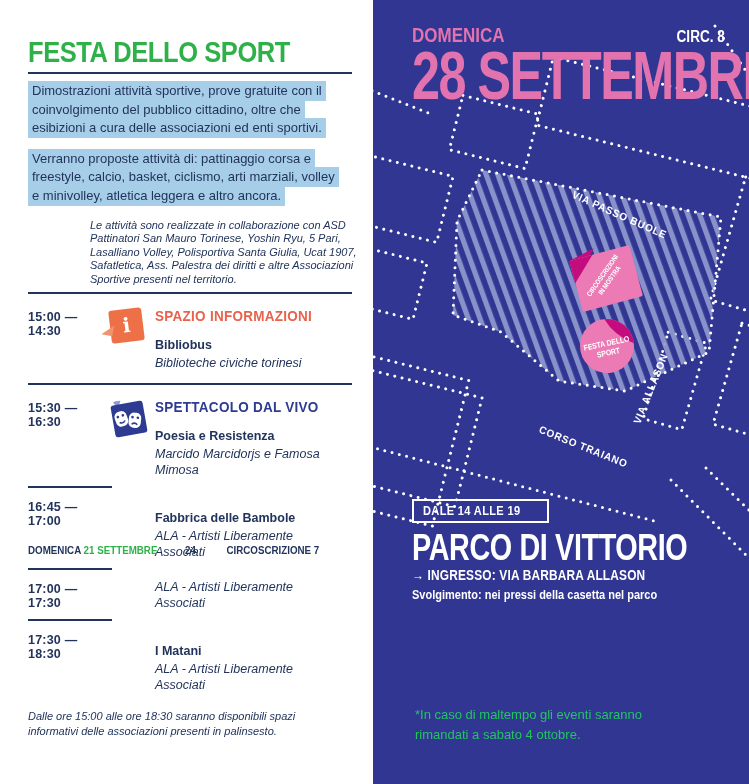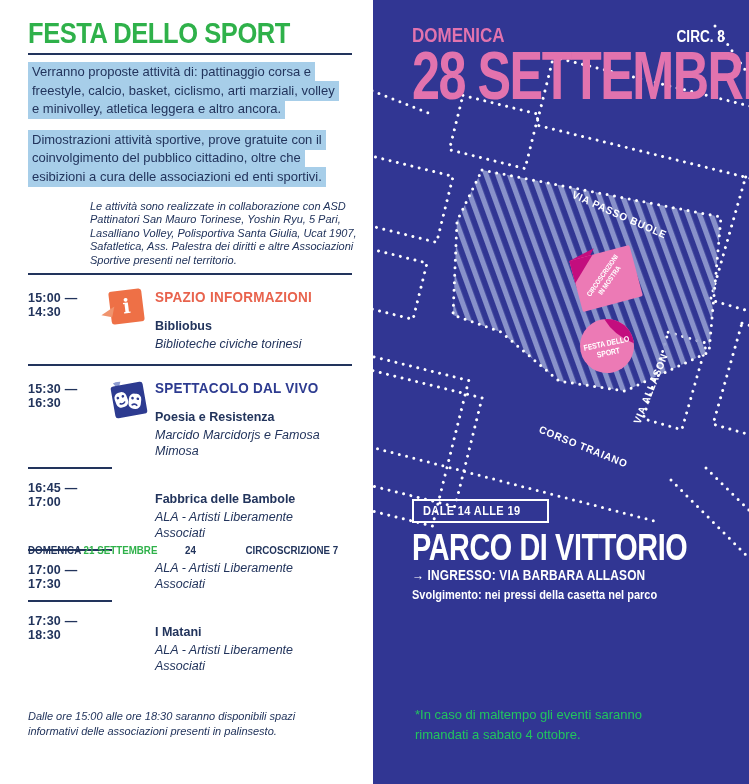--- a/index.html
+++ b/index.html
@@ -2,21 +2,21 @@
 <html><head>
 <meta charset="utf-8">
 <style>
   html,body{margin:0;padding:0;}
   body{width:749px;height:784px;display:flex;font-family:"Liberation Sans",sans-serif;background:#fff;overflow:hidden;}
   .cond{display:inline-block;transform:scaleX(.85);transform-origin:0 50%;white-space:nowrap;}
   .cond-r{display:inline-block;transform:scaleX(.85);transform-origin:100% 50%;white-space:nowrap;}
   .cond-c{display:inline-block;transform:scaleX(.85);transform-origin:50% 50%;white-space:nowrap;}
 
   
-  .page-left{position:relative;width:373px;height:572px;background:#ffffff;box-sizing:border-box;padding:18px 20px 0 28px;color:#22345c;}
+  .page-left{position:relative;width:373px;height:572px;background:#ffffff;box-sizing:border-box;padding:37px 20px 0 28px;color:#22345c;}
   .h1{margin:0;font-size:30px;line-height:29px;color:#2fb14a;font-weight:bold;letter-spacing:-.5px;}
   .rule-full{width:324px;height:2px;background:#22345c;margin:6px 0 8px;}
   .rule-short{width:84px;height:2px;background:#22345c;margin:2px 0 4px;}
   .intro{width:316px;font-size:13px;line-height:18.5px;margin:0 0 12px;}
   .hl{background:#a7cee9;box-decoration-break:clone;-webkit-box-decoration-break:clone;padding:2px 4px 3px;}
   .credits{margin:14px 0 0 62px;width:268px;font-style:italic;font-size:11px;line-height:13.4px;}
   .h2{margin:30px 0 0;font-size:29px;line-height:28px;color:#2fb14a;font-weight:bold;letter-spacing:-.5px;}
   .schedule{margin-top:0;}
   .srow{display:grid;grid-template-columns:82px 45px 1fr;align-items:start;padding:5px 0 6px;}
   .stime{font-size:12.5px;font-weight:bold;letter-spacing:.2px;padding-top:3px;}
@@ -28,21 +28,21 @@
   .stitle{font-weight:bold;line-height:16px;margin-bottom:2px;margin-top:13px;}
   .ssub{font-style:italic;line-height:16px;}
   .icon-info{position:relative;width:33px;height:33px;background:#ee7046;border-radius:3px;transform:rotate(-7deg);display:flex;align-items:center;justify-content:center;margin-top:2px;}
   .icon-info::before{content:"";position:absolute;left:-8px;top:13px;width:0;height:0;border-top:11px solid transparent;border-right:11px solid #f0946e;transform:rotate(18deg);}
   .icon-info .iglyph{font-family:"DejaVu Serif",serif;font-weight:bold;font-size:20px;color:#fff;line-height:1;margin-top:-2px;}
   .icon-masks{width:38px;height:38px;transform:rotate(-6deg);margin-top:2px;}
   .bottom-note{position:absolute;left:28px;top:698px;width:312px;font-style:italic;font-size:11px;line-height:15px;color:#22345c;}
   .pfoot{position:absolute;left:28px;right:16px;bottom:16px;display:flex;align-items:baseline;font-size:11.5px;font-weight:bold;color:#22345c;}
   .f-left{width:142px;text-align:center;}
   .f-center{width:40px;text-align:center;}
-  .f-right{flex:1;text-align:center;}
+  .f-right{flex:1;text-align:left;}
   .green{color:#2fb14a;}
 
   
   .page-right{position:relative;width:376px;height:784px;background:#313693;overflow:hidden;}
   .map{position:absolute;inset:0;z-index:1;}
   .rp-header{position:absolute;left:39px;top:24px;right:24px;z-index:2;}
   .rp-domenica{color:#e273ae;font-size:20px;font-weight:bold;line-height:22px;}
   .rp-circ{position:absolute;right:0;top:4px;color:#fff;font-size:16px;font-weight:bold;}
   .rp-date{color:#e273ae;font-size:68px;font-weight:bold;letter-spacing:-2px;line-height:58px;margin-top:0;}
   .rp-date .cond{transform:scaleX(.74);}
@@ -61,22 +61,22 @@
   .mapLabel{fill:#fff;font-family:"Liberation Sans",sans-serif;font-weight:bold;font-size:10.5px;letter-spacing:.8px;}
   .stickerTxt{fill:#fff;font-family:"Liberation Sans",sans-serif;font-weight:bold;text-anchor:middle;}
 </style>
 </head>
 <body>
 
 <div class="page-left">
   <h1 class="h1"><span class="cond">FESTA DELLO SPORT</span></h1>
   <div class="rule-full"></div>
 
+  <p class="intro"><span class="hl">Dimostrazioni attività sportive, prove gratuite con il coinvolgimento del pubblico cittadino, oltre che esibizioni a cura delle associazioni ed enti sportivi.</span></p>
   <p class="intro"><span class="hl">Verranno proposte attività di: pattinaggio corsa e freestyle, calcio, basket, ciclismo, arti marziali, volley e minivolley, atletica leggera e altro ancora.</span></p>
-  <p class="intro"><span class="hl">Dimostrazioni attività sportive, prove gratuite con il coinvolgimento del pubblico cittadino, oltre che esibizioni a cura delle associazioni ed enti sportivi.</span></p>
 
   <p class="credits">Le attività sono realizzate in collaborazione con ASD Pattinatori San Mauro Torinese, Yoshin Ryu, 5 Pari, Lasalliano Volley, Polisportiva Santa Giulia, Ucat 1907, Safatletica, Ass. Palestra dei diritti e altre Associazioni Sportive presenti nel territorio.</p>
 
   <div class="rule-full"></div>
 
   <div class="schedule">
 
     <div class="srow">
       <div class="stime">15:00 — 14:30</div>
       <div>

